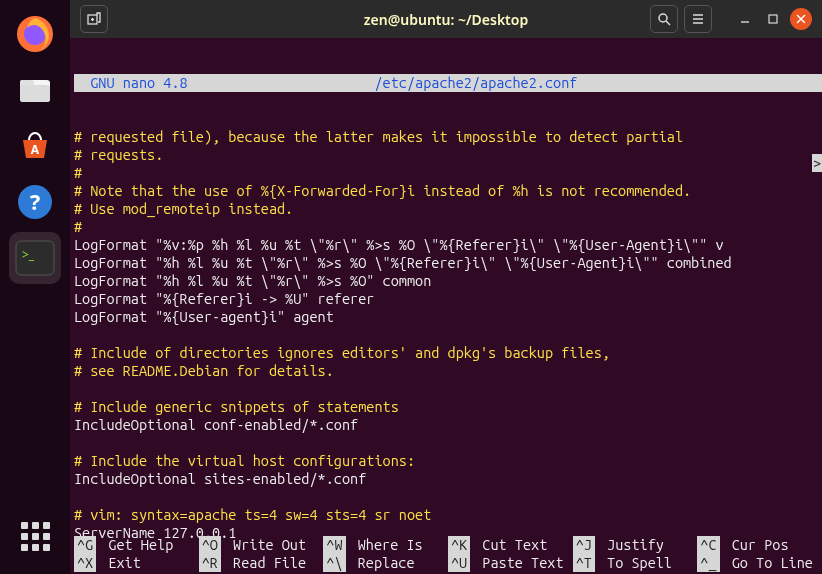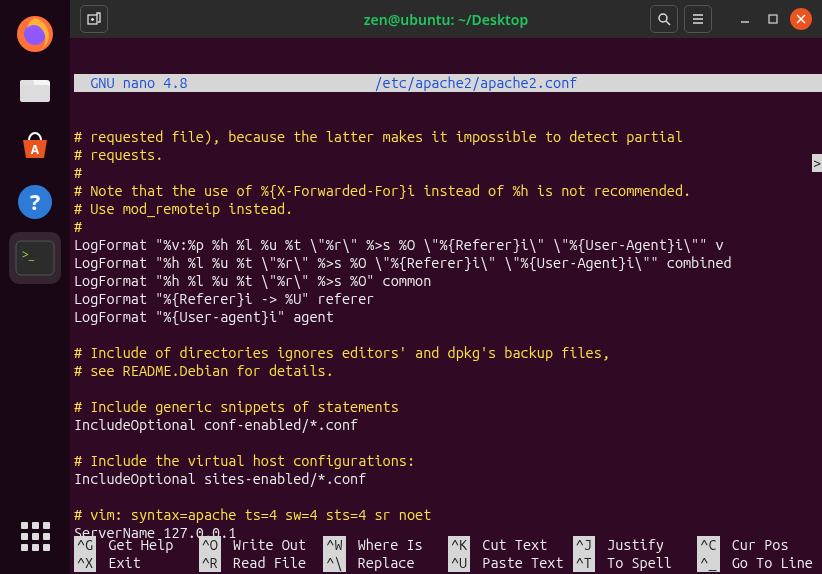--- a/index.html
+++ b/index.html
@@ -11,21 +11,21 @@
 .licon.active { background:rgba(255,255,255,0.12); }
 .apps { margin-top:auto; margin-bottom:12px; }
 .dots { display:grid; grid-template-columns:repeat(3,7px); grid-template-rows:repeat(3,7px); gap:4px; }
 .dots span { width:7px; height:7px; background:#ddd; border-radius:1px; }
 
 
 .titlebar { position:absolute; left:70px; top:0; right:0; height:38px; background:#2b2b2b; display:flex; align-items:center; padding:0 10px; gap:6px; }
 .tbtn { width:28px; height:28px; border:1px solid #555; border-radius:5px; display:flex; align-items:center; justify-content:center; color:#ddd; font-size:14px; cursor:pointer; }
 .tround { width:22px; height:22px; border-radius:50%; display:flex; align-items:center; justify-content:center; color:#ccc; font-size:13px; cursor:pointer; }
 .tround.close { background:#e95420; color:#fff; }
-.ttitle { position:absolute; left:50%; transform:translateX(-50%); color:#22c55e; font-weight:600; font-size:14px; }
+.ttitle { position:absolute; left:50%; transform:translateX(-50%); color:#fef9c3; font-weight:600; font-size:14px; }
 .tgap { flex:1; }
 
 
 .term { position:absolute; left:70px; top:38px; right:0; bottom:0; background:#300a24; font-family:"Ubuntu Mono","DejaVu Sans Mono",monospace; font-size:14.5px; line-height:18px; color:#eee; padding:0 0 2px 4px; white-space:pre; overflow:hidden; }
 .header { background:#d6d6d6; color:#1d4ed8; }
 .cmt { color:#fde047; }
 .shortcuts { position:absolute; left:4px; right:0; bottom:2px; display:grid; grid-template-columns:repeat(6,1fr); font-family:inherit; font-size:14.5px; }
 .sc { display:flex; gap:4px; }
 .sc .k { background:#d6d6d6; color:#222; padding:0 3px; }
 .sccol { display:flex; flex-direction:column; }

